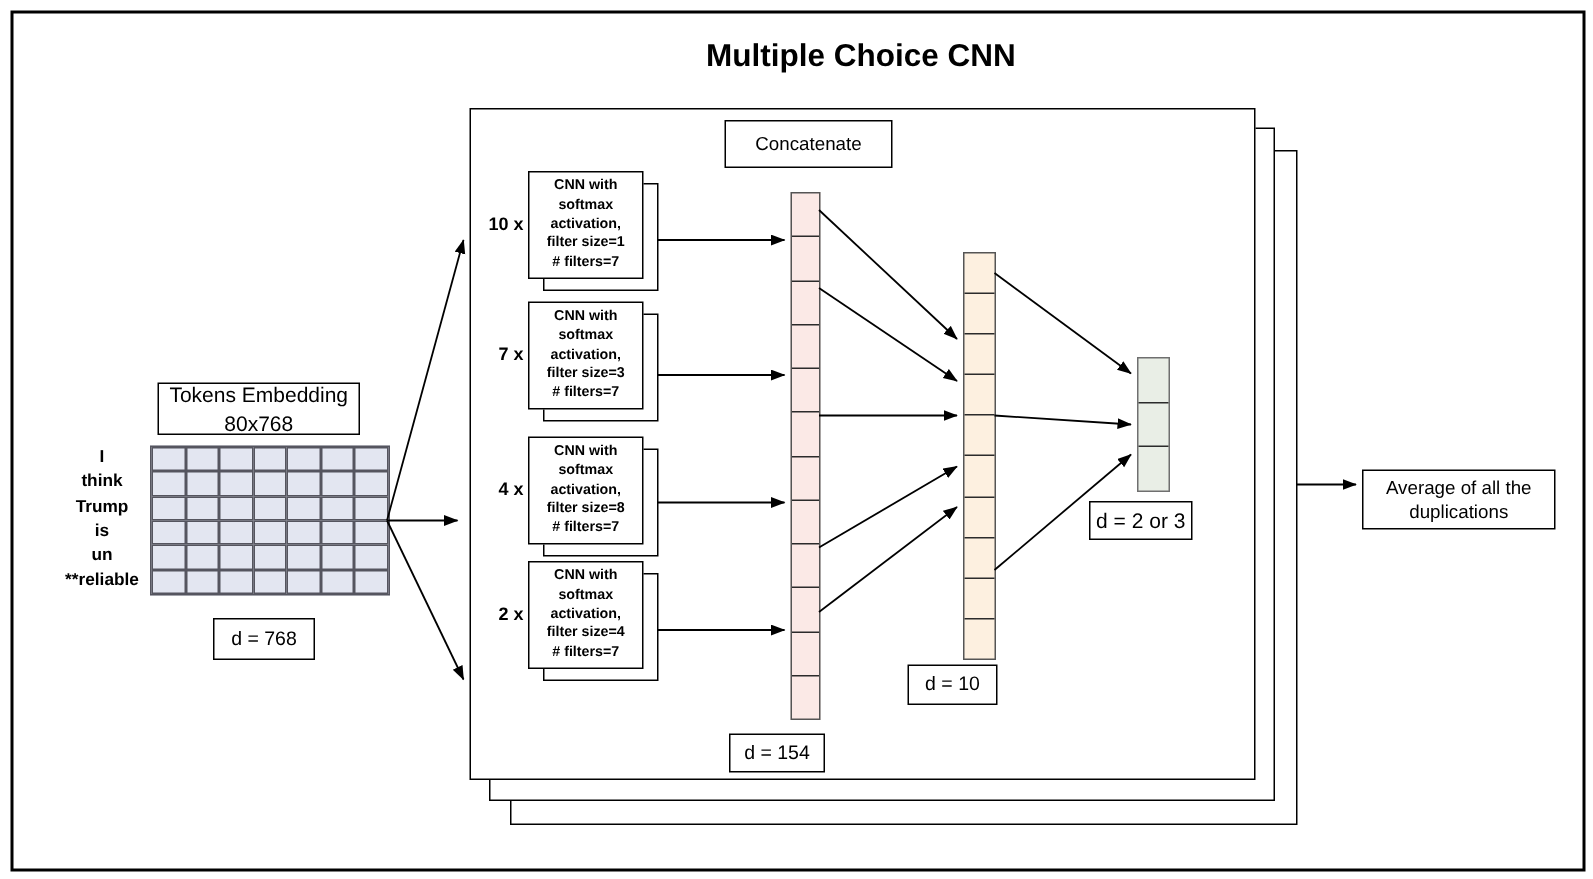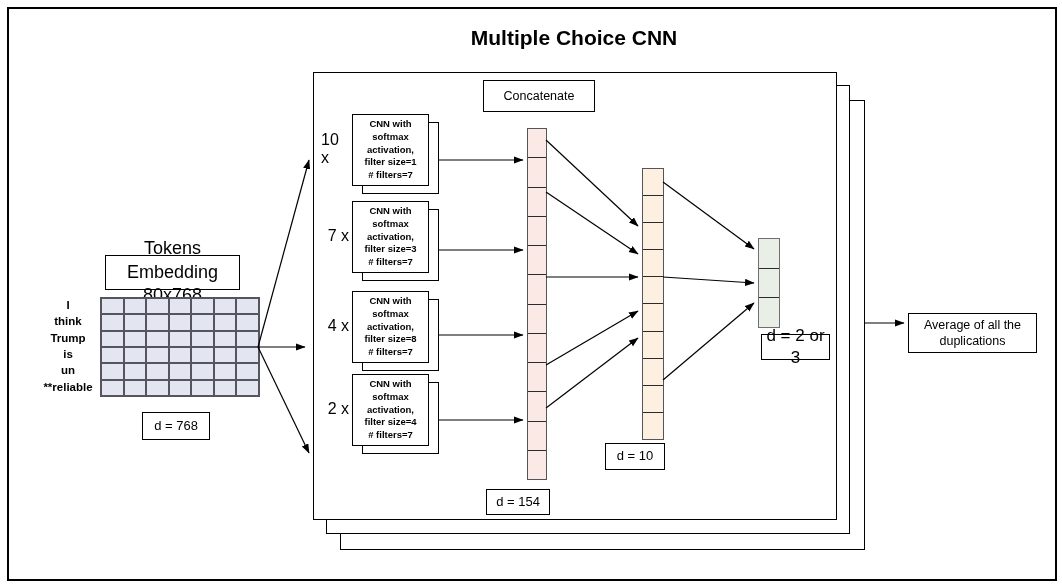--- a/index.html
+++ b/index.html
@@ -8,46 +8,46 @@
   .outer-border{position:absolute;left:7px;top:7px;width:1046px;height:570px;border:2px solid var(--line,#000)}
   .title{position:absolute;left:310px;top:26px;width:528px;text-align:center;font-size:21px;font-weight:700}
 
   .frame{position:absolute;border:1.5px solid var(--line,#000);background:#fff}
   #frame3{left:340px;top:100px;width:523px;height:448px}
   #frame2{left:326px;top:85px;width:522px;height:447px}
   #main-module{left:313px;top:72px;width:522px;height:446px}
 
   .box{position:absolute;border:1.5px solid var(--line,#000);background:#fff;font-weight:400;
        text-align:center;display:flex;flex-direction:column;justify-content:center;line-height:1.3}
-  #embed-label{left:105px;top:255px;width:133px;height:33px;font-size:18px}
+  #embed-label{left:105px;top:255px;width:133px;height:33px;font-size:14px}
   #d768{left:142px;top:412px;width:66px;height:26px;font-size:13px}
   #concat-label{left:483px;top:80px;width:110px;height:30px;font-size:12.5px}
   #d154{left:486px;top:489px;width:62px;height:24px;font-size:13px}
   #fc-label{left:653px;top:110px;width:109px;height:33px;font-size:12.5px}
   #d10{left:605px;top:443px;width:58px;height:25px;font-size:13px}
-  #d23{left:761px;top:334px;width:67px;height:24px;font-size:17px}
+  #d23{left:726px;top:334px;width:67px;height:24px;font-size:14px}
   #avg-box{left:908px;top:313px;width:127px;height:38px;font-size:12.5px}
 
   .token-labels{position:absolute;left:40px;top:297px;width:56px;font-weight:700;font-size:11.5px;text-align:center}
   .token-label{height:16.33px;line-height:16.33px;white-space:nowrap}
   .grid{position:absolute;left:100px;top:297px;width:158px;height:98px;display:grid;
         grid-template-columns:repeat(7,1fr);grid-template-rows:repeat(6,1fr);
         border:1px solid var(--grid_line,#55555f);background:var(--grid_fill,#e3e6f1)}
   .gcell{border:0.5px solid var(--grid_line,#55555f)}
 
   .column{position:absolute;display:flex;flex-direction:column;border:1.5px solid var(--column_border,#555)}
   .column .cell{flex:1;border-top:1px solid #2b2b2b}
   .column .cell:first-child{border-top:none}
   #concat-col{left:527px;top:128px;width:18px;height:350px;background:var(--concat_fill,#fbe9e6)}
   #fc-col{left:642px;top:168px;width:20px;height:270px;background:var(--fc_fill,#fdf0e0)}
   #out-col{left:758px;top:238px;width:20px;height:88px;background:var(--output_fill,#e9eee6);border-color:#6f6f6f}
 
   .branch{position:absolute;left:352px;width:88px;height:80px}
   .mult{position:absolute;left:-31px;top:0;height:70px;width:28px;display:flex;align-items:center;
-        justify-content:flex-end;font-weight:400;font-size:16px}
+        justify-content:flex-end;font-weight:700;font-size:12px}
   .shadow-box{position:absolute;left:10px;top:8px;width:75px;height:70px;border:1.5px solid var(--line,#000);background:#fff}
   .branch-box{position:absolute;left:0;top:0;width:75px;height:70px;border:1.5px solid var(--line,#000);background:#fff;
         font-weight:700;font-size:9.5px;line-height:12.8px;text-align:center;
         display:flex;flex-direction:column;justify-content:center}
   svg.arrows{position:absolute;left:0;top:0;pointer-events:none}
 </style>
 </head>
 <body>
 
 <div class="canvas">

